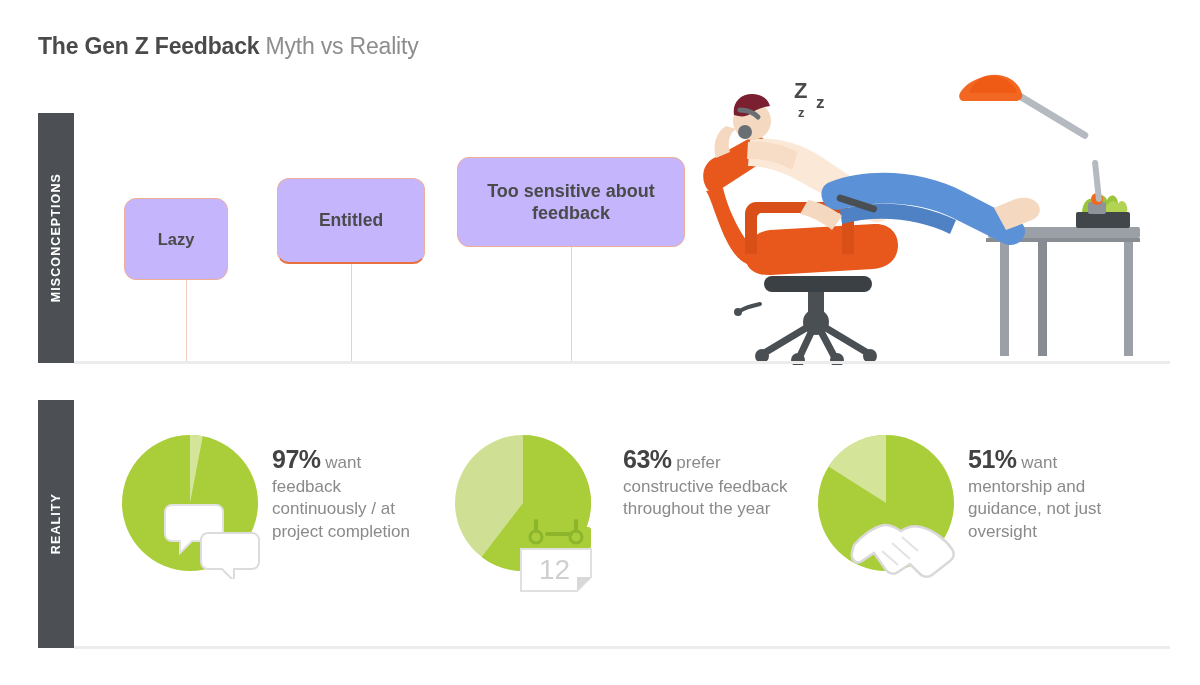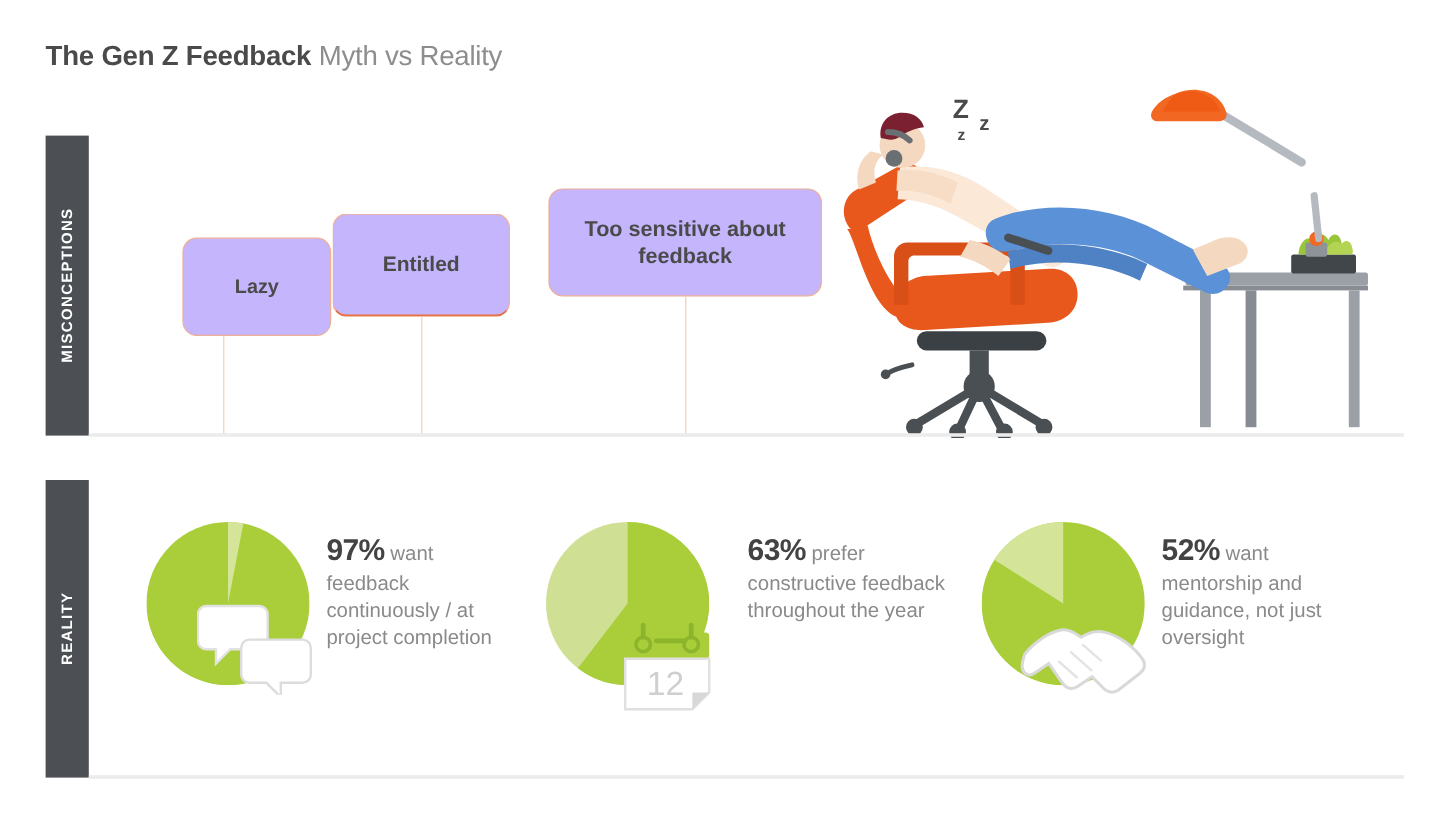--- a/index.html
+++ b/index.html
@@ -46,21 +46,21 @@
   .misbox {
     position: absolute;
     border: 1.6px solid #eeae97;
     border-radius: 12px;
     background: #c4b5fd;
     display: flex; align-items: center; justify-content: center;
     text-align: center;
     color: #4a4a4a; font-weight: bold;
     line-height: 1.25;
   }
-  #misbox-0 { left: 124px; top: 198px; width: 124px; height: 82px; font-size: 16.5px; margin-left: 28px; }
+  #misbox-0 { left: 124px; top: 198px; width: 104px; height: 82px; font-size: 16.5px; }
   #misbox-1 { left: 277px; top: 178px; width: 148px; height: 86px;
               font-size: 17.5px; border-bottom-color: #e8713f; border-bottom-width: 2.2px; }
   #misbox-2 { left: 457px; top: 157px; width: 228px; height: 90px; font-size: 18px; padding: 0 8px; }
 
   .stem {
     position: absolute; width: 1.4px;
     background: #f3cdbd;
   }
   #stem-0 { left: 186px; top: 280px; height: 82px; }
   #stem-1 { left: 351px; top: 264px; height: 98px; }
@@ -251,18 +251,18 @@
       <svg width="136" height="136" viewBox="0 0 136 136">
         <circle cx="68" cy="68" r="68" fill="#a9ce3a"></circle>
         <path d="M68 68 L68 0 A68 68 0 0 0 10.5 31.4 Z" fill="#d4e59a"></path>
       </svg>
       <svg class="pie-icon" style="left:30px; top:72px;" width="110" height="78" viewBox="0 0 110 78">
         <path d="M6 38c8-10 20-18 30-20 7-1 12 3 17 6 6-4 13-6 20-4 12 3 24 12 31 22 3 4 2 9-2 12l-18 14c-4 3-9 2-12-1l-10-10-12 8c-4 3-9 2-12-2L26 46l-12 8c-4 3-9 1-10-4-1-4 1-8 2-12z" fill="#ffffff" stroke="#d9d9d9" stroke-width="2.5"></path>
         <path d="M34 44l16 14M44 36l18 16M54 30l16 14" stroke="#e3e3e3" stroke-width="2" fill="none"></path>
       </svg>
     </div>
     <div class="stat-text">
-      <span class="pct">52%</span><span> want mentorship and guidance, not just oversight</span>
+      <span class="pct">51%</span><span> want mentorship and guidance, not just oversight</span>
     </div>
   </div>
 
   <div class="baseline" id="baseline-bottom"></div>
 </div>
 
 </body></html>

